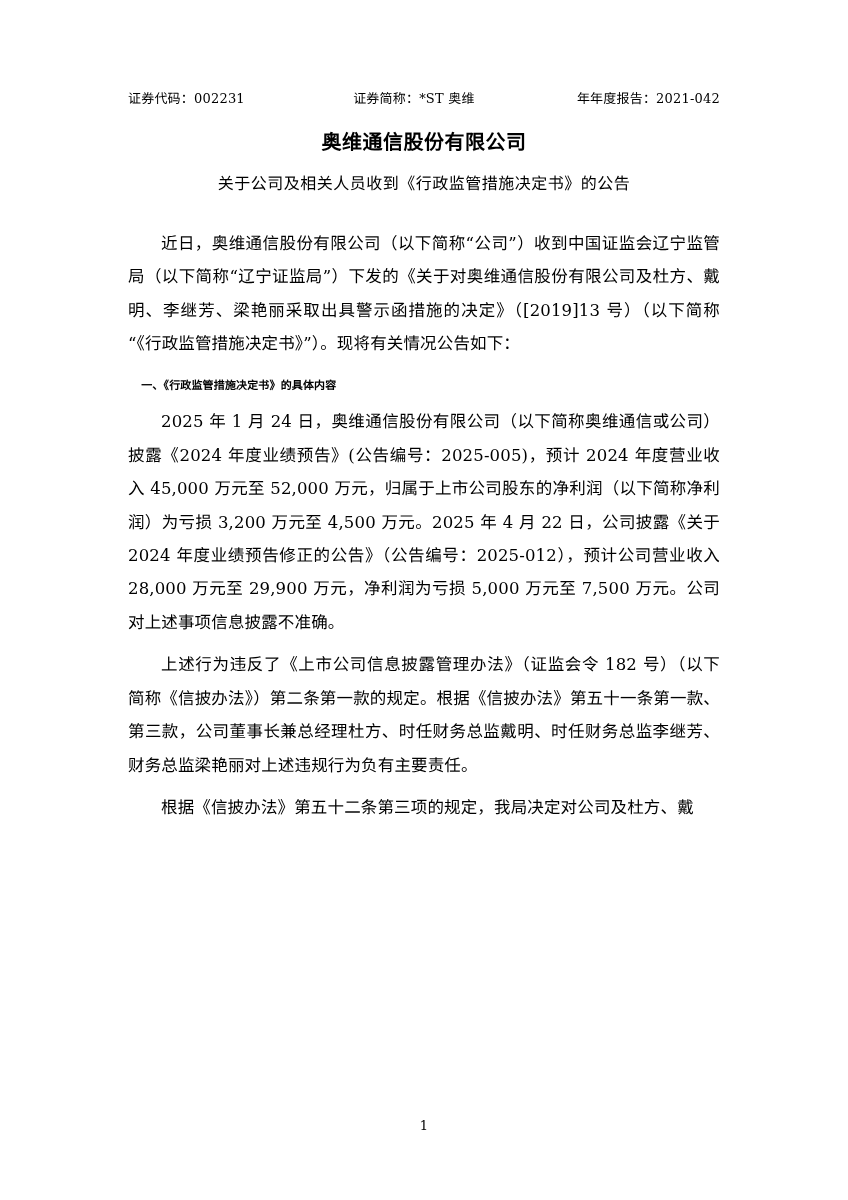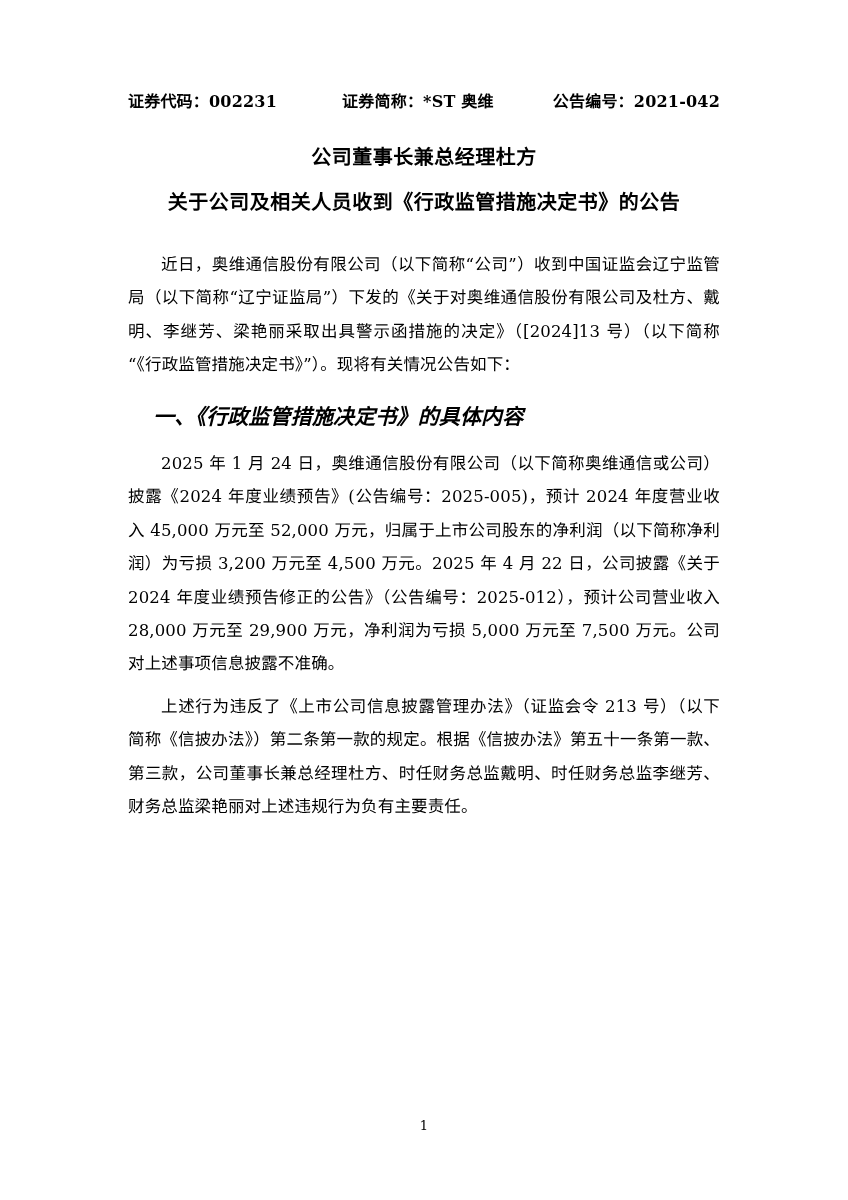--- a/index.html
+++ b/index.html
@@ -29,25 +29,25 @@
     left: 128px;
     top: 88px;
     width: 592px;
   }
 
   
   .doc-header {
     display: flex;
     justify-content: space-between;
     align-items: baseline;
-    font-size: 16px;
-    font-weight: bold;
+    font-size: 13px;
+    font-weight: normal;
     letter-spacing: 0.2px;
     white-space: nowrap;
-    margin-bottom: 30px;
+    margin-bottom: 20px;
   }
   .doc-header .hdr-cell {
     display: inline-block;
   }
   .doc-header .hdr-code { margin-left: 0px; }
   .doc-header .hdr-abbr { margin-left: 18px; }
   .doc-header .hdr-no   { margin-left: 12px; }
 
   
   .title-block {
@@ -55,22 +55,22 @@
     margin-bottom: 30px;
   }
   .title-company {
     font-size: 20px;
     font-weight: bold;
     line-height: 1.55;
     letter-spacing: 0.5px;
     margin-bottom: 14px;
   }
   .title-main {
-    font-size: 20px;
-    font-weight: bold;
+    font-size: 16px;
+    font-weight: normal;
     line-height: 1.55;
     letter-spacing: 0.5px;
   }
 
   
   p.para {
     font-size: 16.5px;
     line-height: 2.03;
     text-align: justify;
     text-justify: inter-ideograph;
@@ -80,27 +80,26 @@
   p.indent {
     text-indent: 2em;
   }
   p.noindent {
     text-indent: 0;
   }
   p.bold {
     font-weight: bold;
   }
   h2.section {
-    font-size: 21px;
+    font-size: 11px;
     font-weight: bold;
     line-height: 2.03;
     margin: 14px 0 8px 0;
     text-indent: 1.2em;
     letter-spacing: 0.15px;
-    font-style: italic;
   }
 
   
   .page-number {
     position: absolute;
     left: 0;
     right: 0;
     top: 1118px;
     text-align: center;
     font-size: 13px;
@@ -111,37 +110,38 @@
 </head>
 <body>
 
 <div class="page">
 
   <div class="content">
 
     <div class="doc-header">
       <span class="hdr-cell hdr-code"><span>证券代码：</span><span>002231</span></span>
       <span class="hdr-cell hdr-abbr"><span>证券简称：</span><span>*ST 奥维</span></span>
-      <span class="hdr-cell hdr-no"><span>公告编号：</span><span>2021-042</span></span>
+      <span class="hdr-cell hdr-no"><span>年年度报告：</span><span>2021-042</span></span>
     </div>
 
     <div class="title-block">
-      <div class="title-company">公司董事长兼总经理杜方</div>
+      <div class="title-company">奥维通信股份有限公司</div>
       <div class="title-main">关于公司及相关人员收到《行政监管措施决定书》的公告</div>
     </div>
 
 
-    <p class="para indent">近日，奥维通信股份有限公司（以下简称“公司”）收到中国证监会辽宁监管局（以下简称“辽宁证监局”）下发的《关于对奥维通信股份有限公司及杜方、戴明、李继芳、梁艳丽采取出具警示函措施的决定》（[2024]13 号）（以下简称“《行政监管措施决定书》”）。现将有关情况公告如下：</p>
+    <p class="para indent">近日，奥维通信股份有限公司（以下简称“公司”）收到中国证监会辽宁监管局（以下简称“辽宁证监局”）下发的《关于对奥维通信股份有限公司及杜方、戴明、李继芳、梁艳丽采取出具警示函措施的决定》（[2019]13 号）（以下简称“《行政监管措施决定书》”）。现将有关情况公告如下：</p>
 
     <h2 class="section">一、《行政监管措施决定书》的具体内容</h2>
 
 
     <p class="para indent">2025 年 1 月 24 日，奥维通信股份有限公司（以下简称奥维通信或公司）披露《2024 年度业绩预告》(公告编号：2025-005)，预计 2024 年度营业收入 45,000 万元至 52,000 万元，归属于上市公司股东的净利润（以下简称净利润）为亏损 3,200 万元至 4,500 万元。2025 年 4 月 22 日，公司披露《关于 2024 年度业绩预告修正的公告》（公告编号：2025-012），预计公司营业收入 28,000 万元至 29,900 万元，净利润为亏损 5,000 万元至 7,500 万元。公司对上述事项信息披露不准确。</p>
 
 
-    <p class="para indent">上述行为违反了《上市公司信息披露管理办法》（证监会令 213 号）（以下简称《信披办法》）第二条第一款的规定。根据《信披办法》第五十一条第一款、第三款，公司董事长兼总经理杜方、时任财务总监戴明、时任财务总监李继芳、财务总监梁艳丽对上述违规行为负有主要责任。</p>
+    <p class="para indent">上述行为违反了《上市公司信息披露管理办法》（证监会令 182 号）（以下简称《信披办法》）第二条第一款的规定。根据《信披办法》第五十一条第一款、第三款，公司董事长兼总经理杜方、时任财务总监戴明、时任财务总监李继芳、财务总监梁艳丽对上述违规行为负有主要责任。</p>
 
+    <p class="para indent">根据《信披办法》第五十二条第三项的规定，我局决定对公司及杜方、戴</p>
 
   </div>
 
   <div class="page-number">1</div>
 
 </div>
 
 </body></html>

